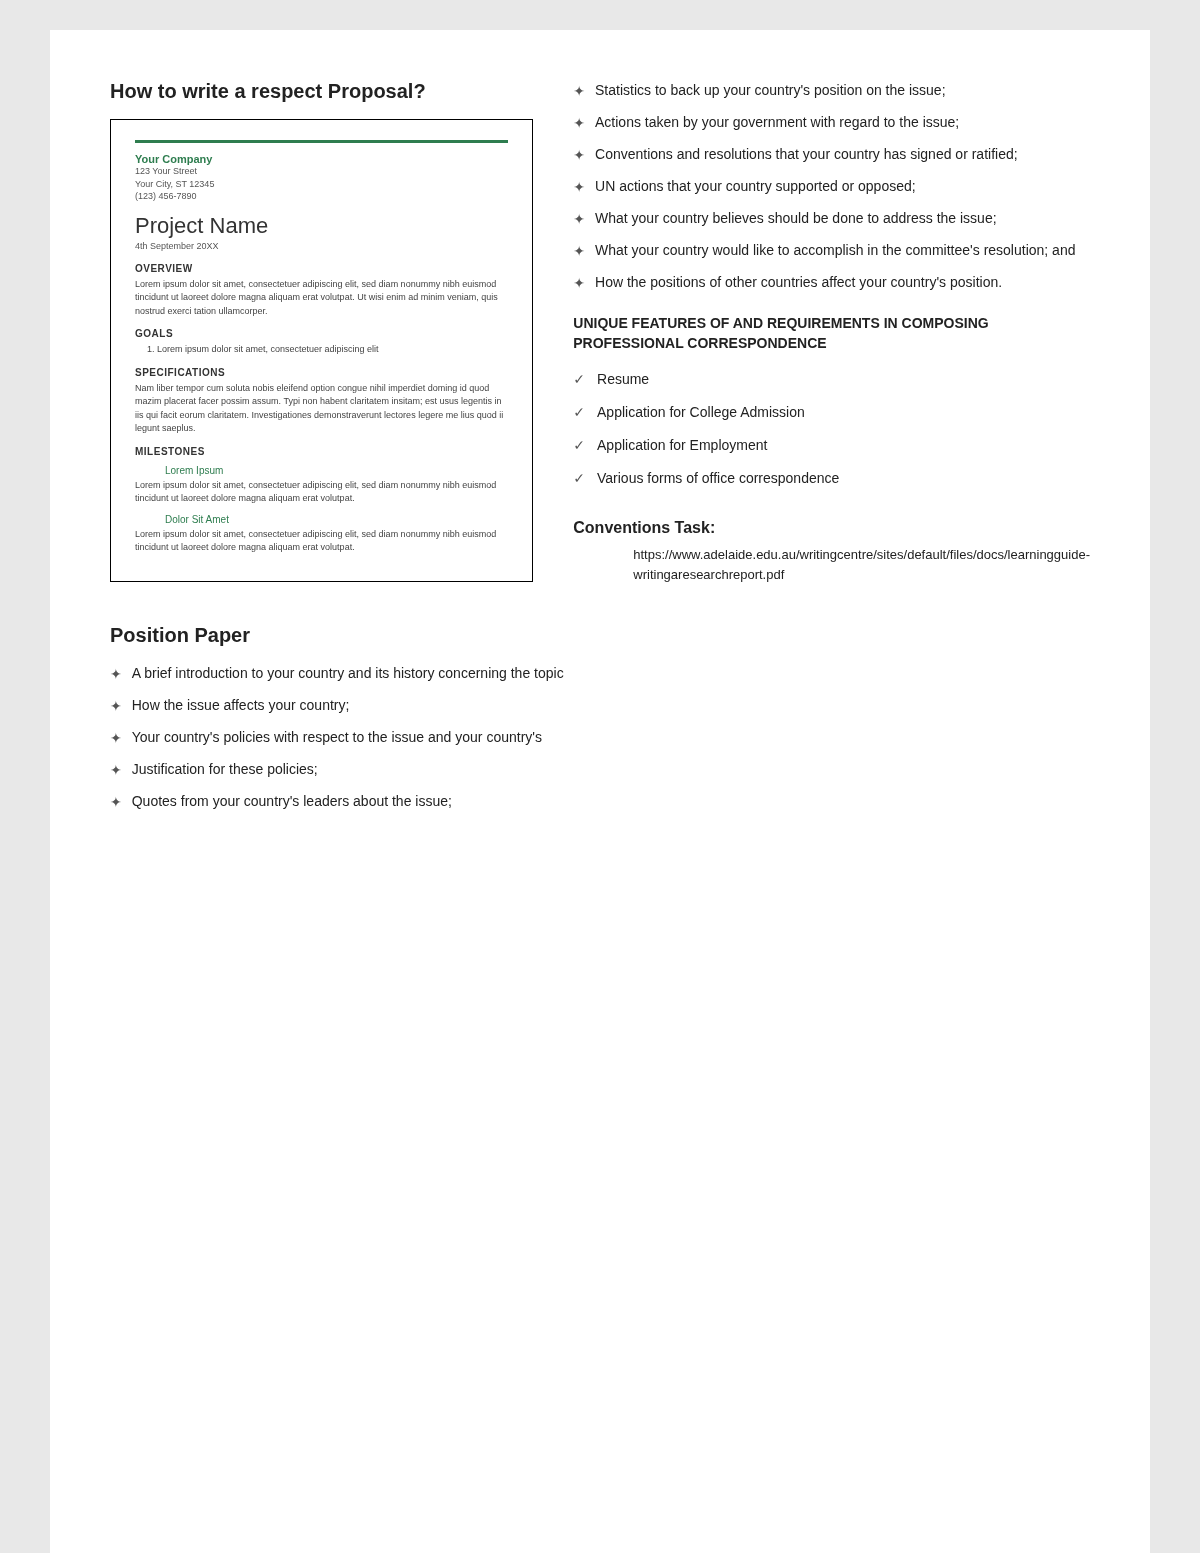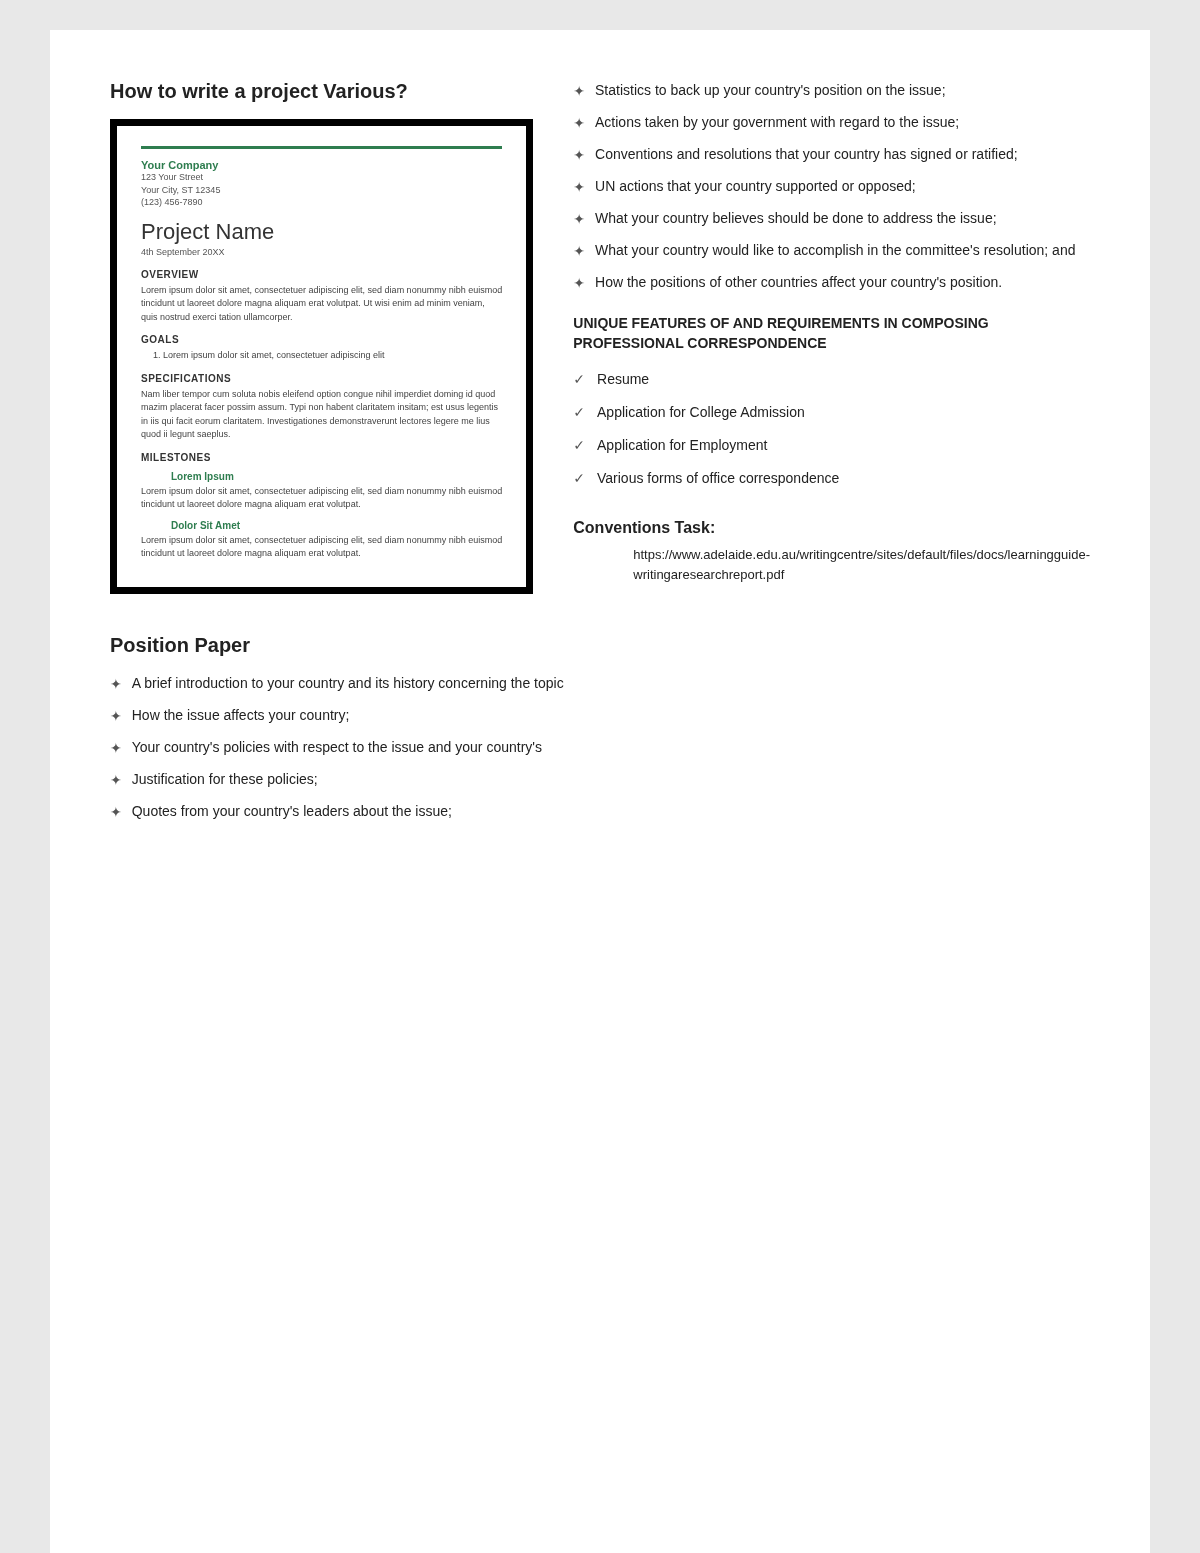--- a/index.html
+++ b/index.html
@@ -22,21 +22,21 @@
       grid-template-columns: 1fr 1fr;
       gap: 40px;
     }
     .section-title {
       font-size: 20px;
       font-weight: bold;
       margin-bottom: 16px;
     }
     
     .doc-preview {
-      border: 7px solid #000000;
+      border: 1px solid #000000;
       padding: 20px 24px;
       font-size: 10px;
       color: #333;
       background: #fff;
       margin-top: 10px;
     }
     .doc-preview .company-name {
       color: #2e7d4f;
       font-weight: bold;
       font-size: 11px;
@@ -77,21 +77,21 @@
       margin-bottom: 6px;
     }
     .doc-preview .goal-item {
       font-size: 9px;
       color: #444;
       line-height: 1.5;
       padding-left: 12px;
     }
     .doc-preview .milestone-title {
       color: #2e7d4f;
-      font-weight: bold;
+      font-weight: normal;
       font-size: 10px;
       margin-top: 8px;
       margin-bottom: 3px;
       padding-left: 30px;
     }
     
     .diamond-list {
       list-style: none;
       padding: 0;
     }
@@ -162,21 +162,21 @@
     }
   </style>
 </head>
 <body>
 
 <div class="page">
 
   <div class="two-col">
 
     <div>
-      <div class="section-title">How to write a project Various?</div>
+      <div class="section-title">How to write a respect Proposal?</div>
 
       <div class="doc-preview">
         <div class="green-bar"></div>
         <div class="company-name">Your Company</div>
         <div class="company-info">
           <span>123 Your Street</span><br>
           <span>Your City, ST 12345</span><br>
           <span>(123) 456-7890</span>
         </div>
         <div class="project-name">Project Name</div>

